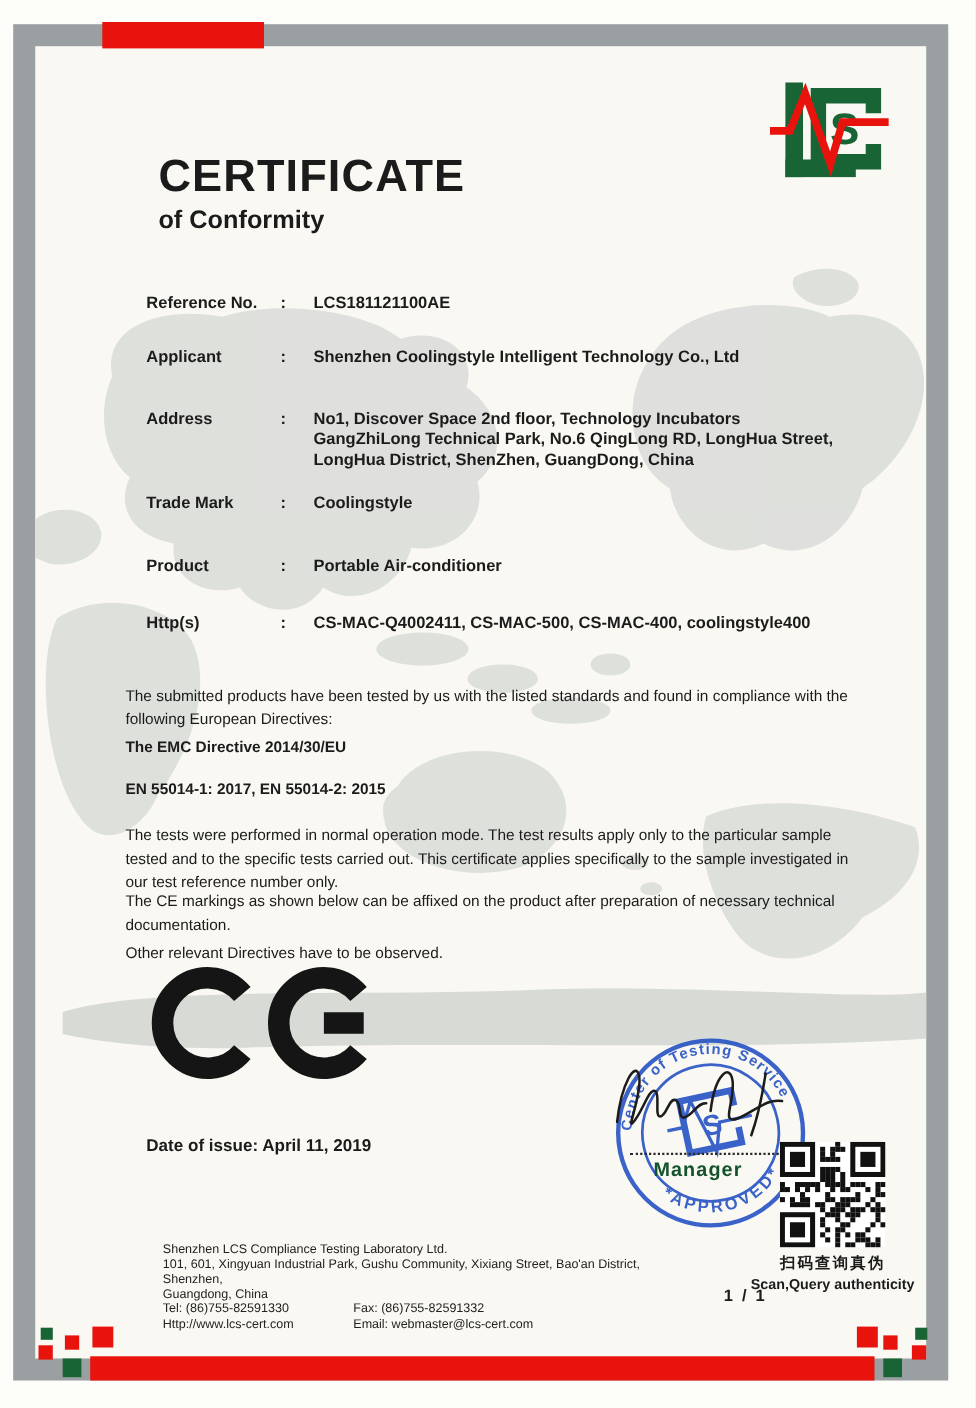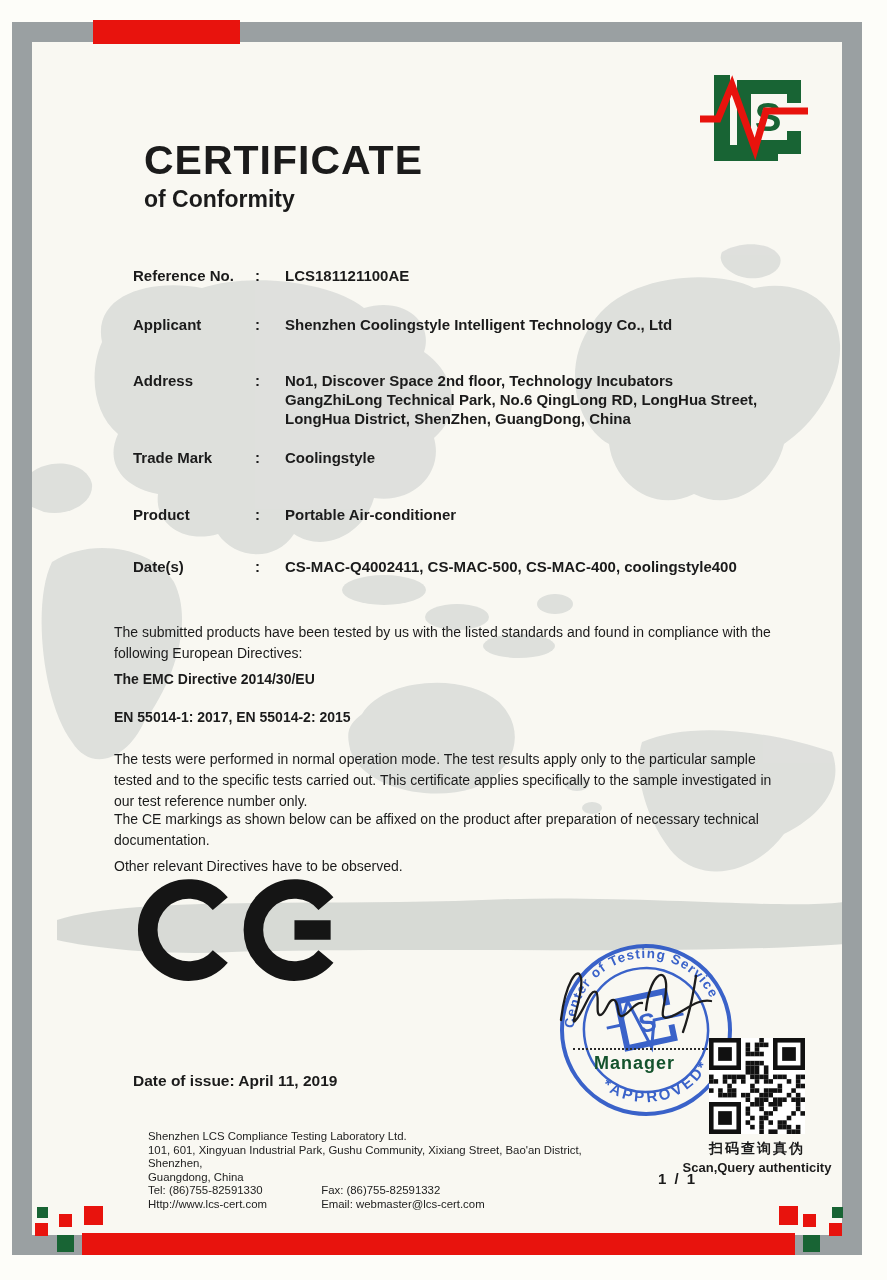--- a/index.html
+++ b/index.html
@@ -30,21 +30,21 @@
   .field .lbl{ width:122px; flex:none; }
   .field .sep{ width:30px; flex:none; }
   .field .val{ width:488px; }
   
   .para{ position:absolute; left:114px; width:668px; font-size:14px; line-height:21px; }
   .para.bold{ font-weight:bold; }
   
   .ce{ position:absolute; left:135px; top:878px; }
   .sr-only{ position:absolute; width:1px; height:1px; overflow:hidden; clip:rect(0 0 0 0); white-space:nowrap; }
   
-  .date-line{ position:absolute; left:133px; top:1072px; font-size:15.5px; font-weight:bold; }
+  .date-line{ position:absolute; left:133px; top:1033px; font-size:15.5px; font-weight:bold; }
   
   .stamp{ position:absolute; left:552px; top:936px; width:188px; height:188px; opacity:.92; }
   .signature{ position:absolute; left:545px; top:958px; width:185px; height:95px; }
   .sig-line{ position:absolute; left:573px; top:1048px; width:139px; border-top:2px dotted #2a2a2a; }
   .manager{ position:absolute; left:594px; top:1053px; font-size:18px; font-weight:bold; letter-spacing:1px; color:#14532d; }
   
   .qr-block{ position:absolute; left:678px; top:1038px; width:158px; text-align:center; }
   .qr-svg{ display:block; margin:0 auto; }
   .qr-zh{ font-size:14px; font-weight:bold; margin-top:6px; letter-spacing:2px; }
   .qr-en{ font-size:13px; font-weight:bold; margin-top:2px; }
@@ -133,21 +133,21 @@
     <span class="lbl">Trade Mark</span>
     <span class="sep">:</span>
     <span class="val">Coolingstyle</span>
   </div>
   <div class="field" style="top:505px;">
     <span class="lbl">Product</span>
     <span class="sep">:</span>
     <span class="val">Portable Air-conditioner</span>
   </div>
   <div class="field" style="top:557px;">
-    <span class="lbl">Date(s)</span>
+    <span class="lbl">Http(s)</span>
     <span class="sep">:</span>
     <span class="val">CS-MAC-Q4002411, CS-MAC-500, CS-MAC-400, coolingstyle400</span>
   </div>
 
   <div class="para" style="top:622px;">The submitted products have been tested by us with the listed standards and found in compliance with the following European Directives:</div>
   <div class="para bold" style="top:669px;">The EMC Directive 2014/30/EU</div>
   <div class="para bold" style="top:707px;">EN 55014-1: 2017, EN 55014-2: 2015</div>
   <div class="para" style="top:749px;">The tests were performed in normal operation mode. The test results apply only to the particular sample tested and to the specific tests carried out. This certificate applies specifically to the sample investigated in our test reference number only.</div>
   <div class="para" style="top:809px;">The CE markings as shown below can be affixed on the product after preparation of necessary technical documentation.</div>
   <div class="para" style="top:856px;">Other relevant Directives have to be observed.</div>

